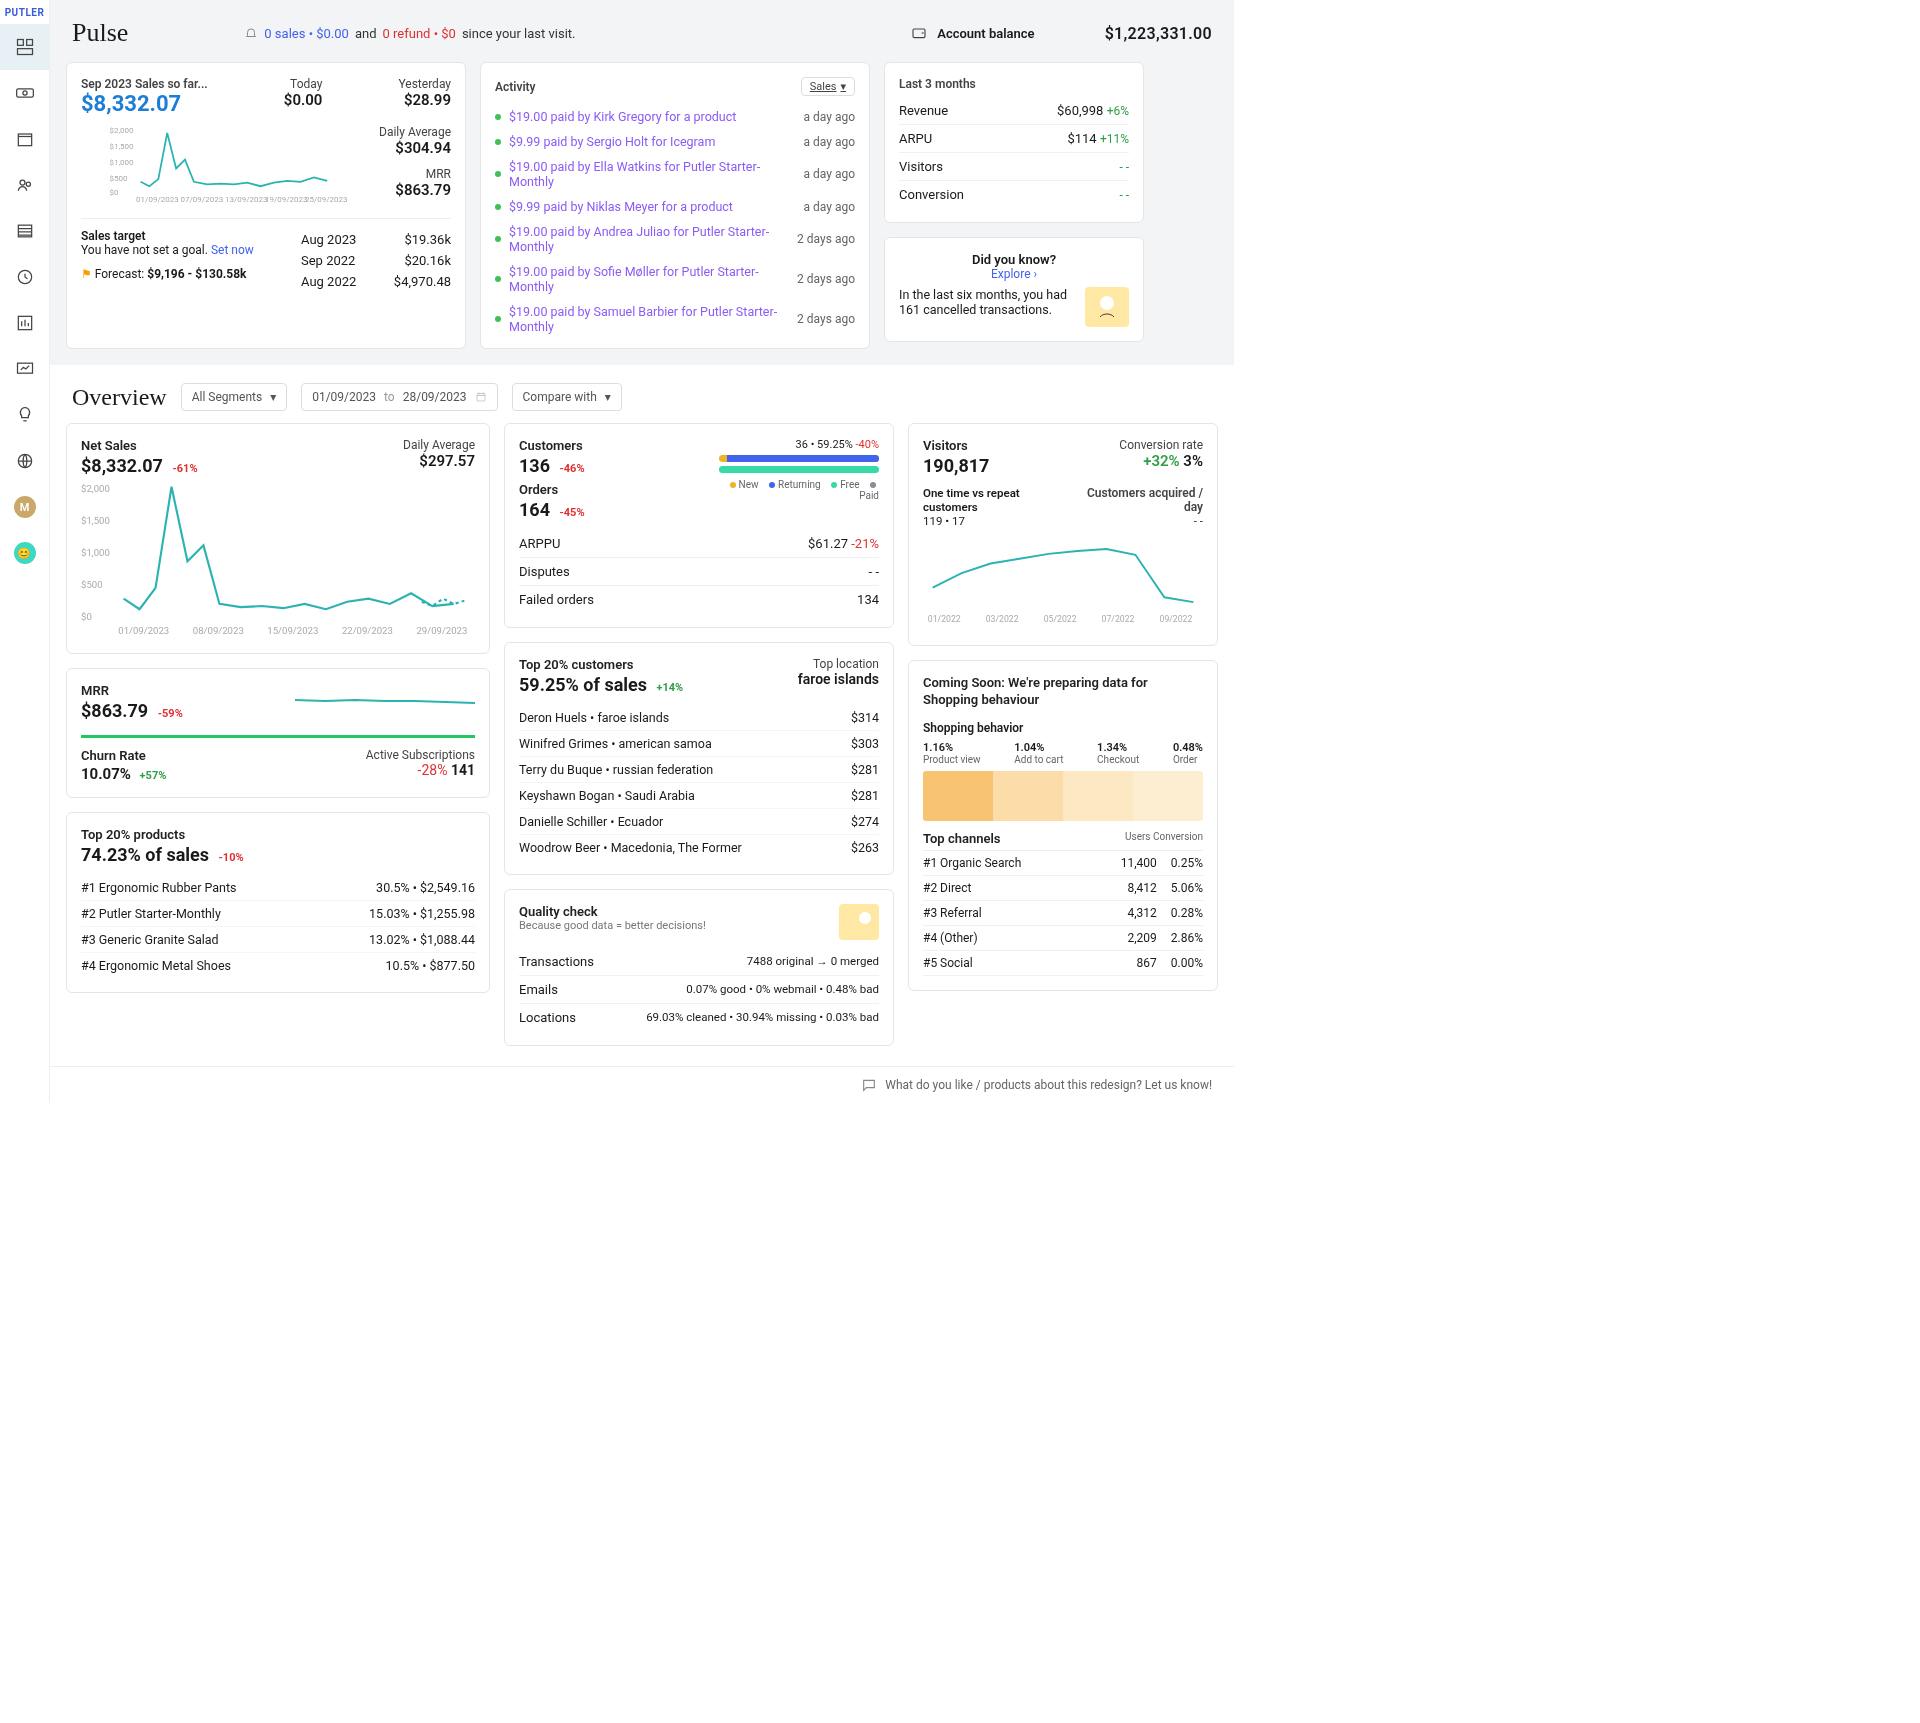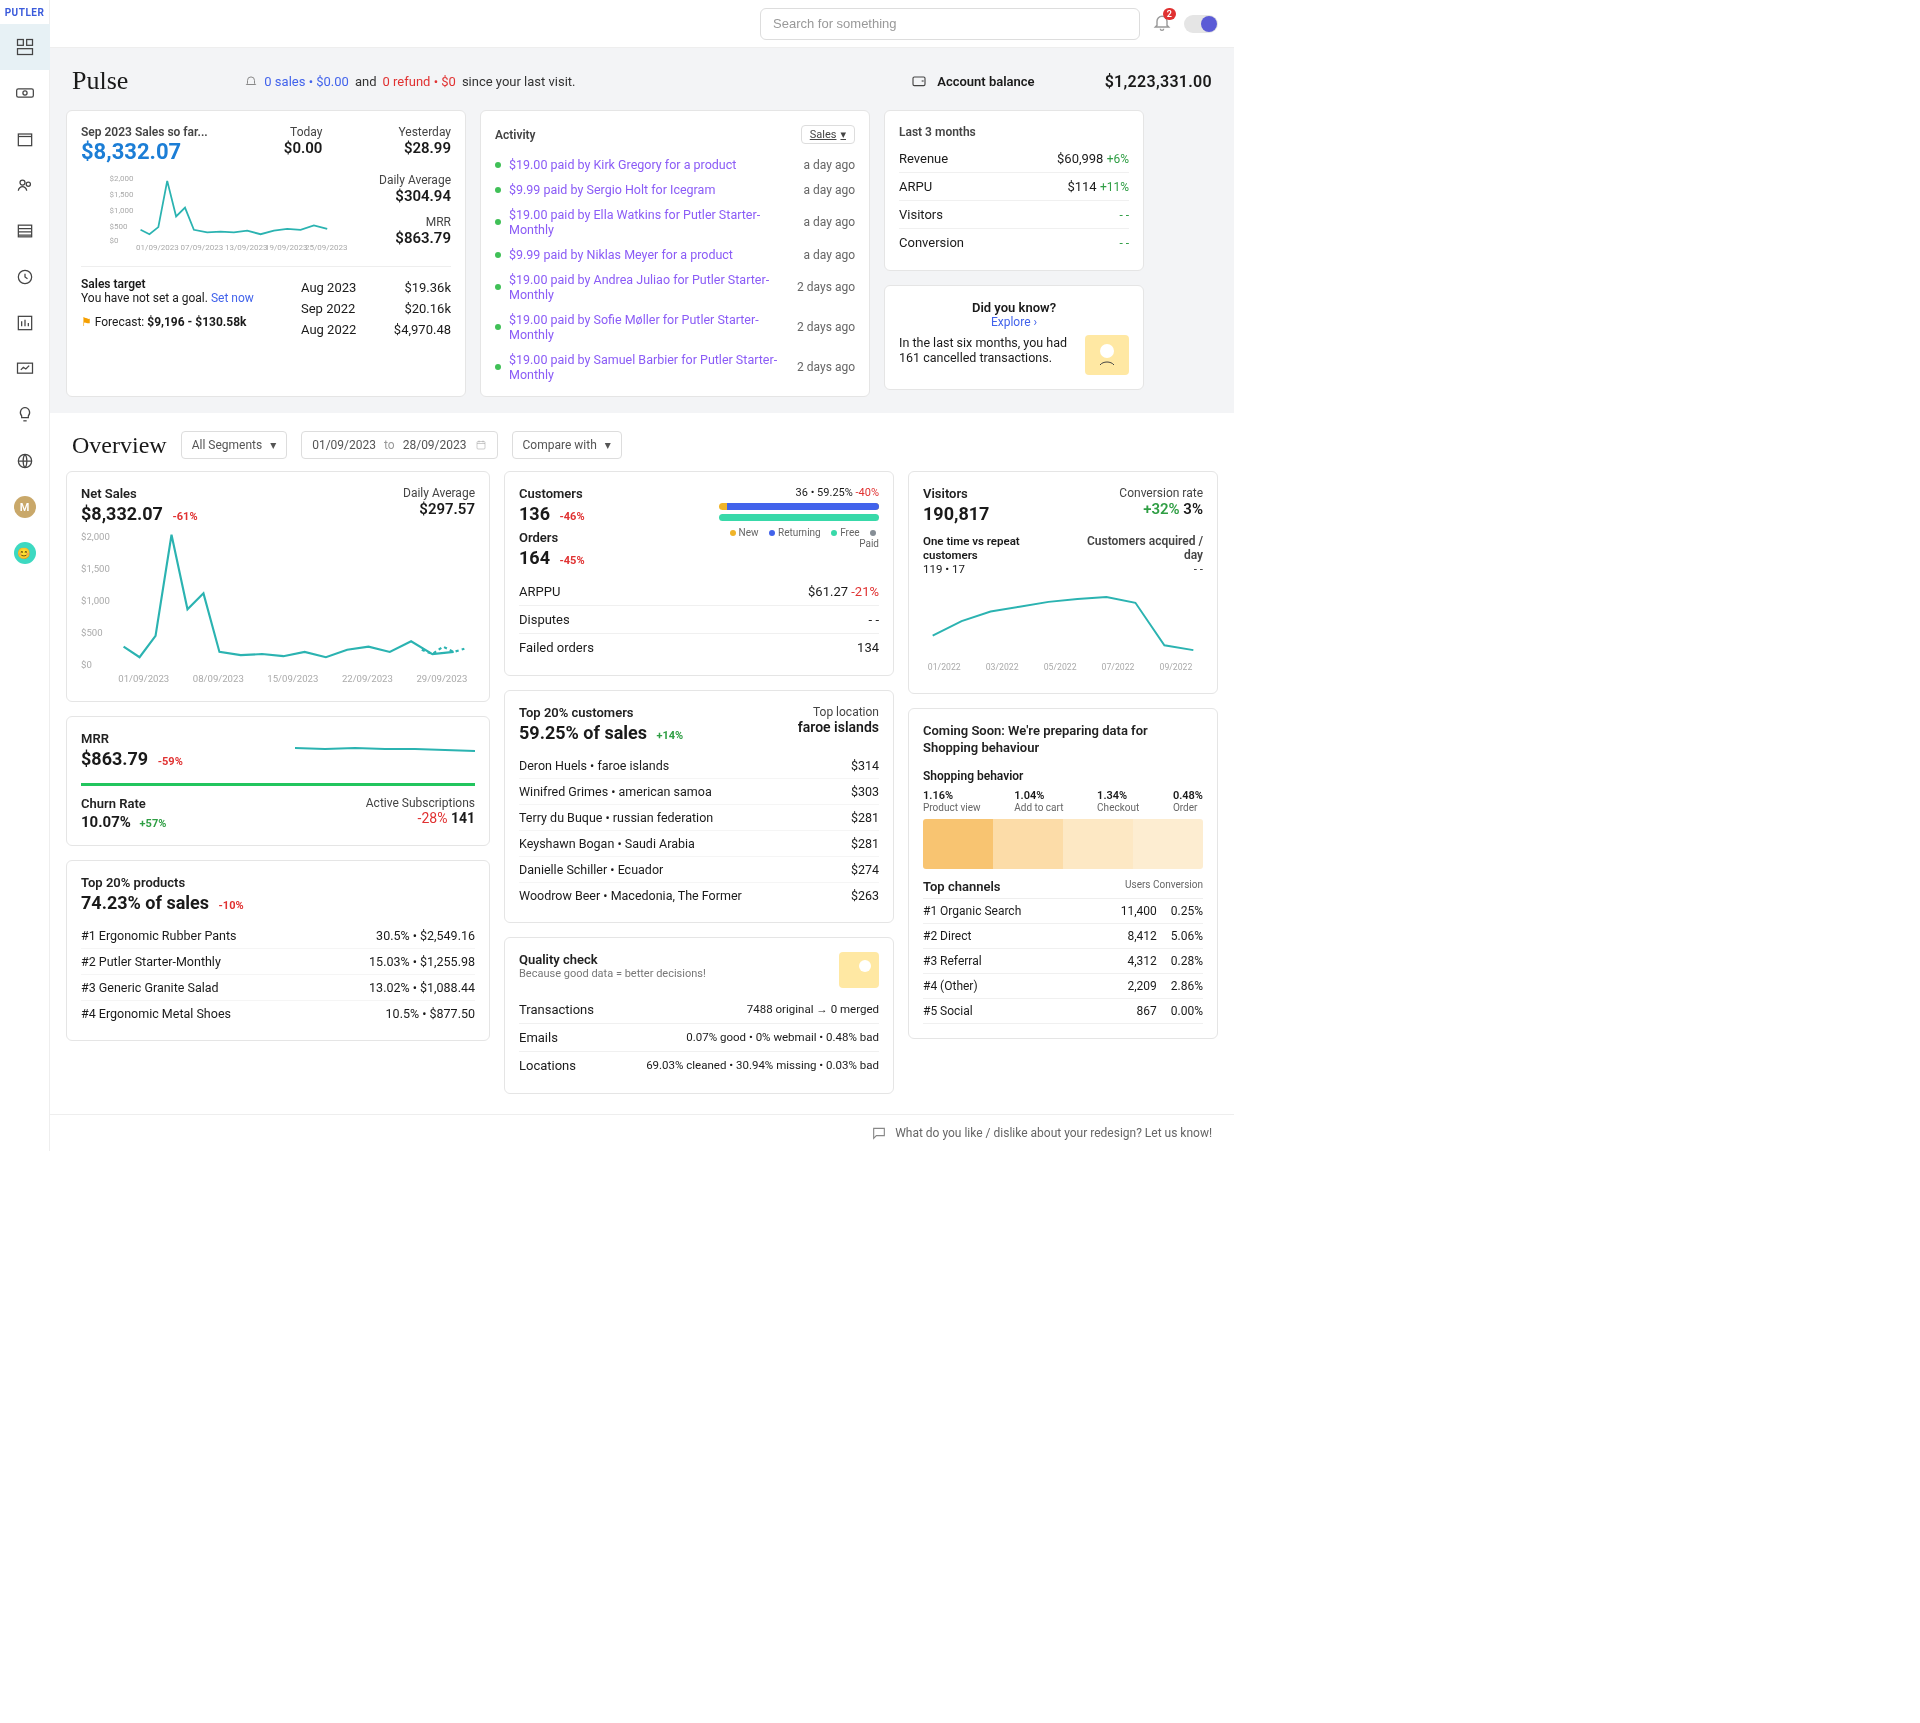--- a/index.html
+++ b/index.html
@@ -145,34 +145,20 @@
       </div>
     <div class="nav-icon">
         <div class="avatar-sm">M</div>
       </div>
     <div class="nav-icon">
         <div class="avatar-sm avatar-te">😊</div>
       </div>
   </div>
 
   <div class="main">
-    <div class="topbar">
-      <div class="spacer"></div>
-      <input class="search" placeholder="Search for something" style="">
-      <div class="bell">
-        <svg width="20" height="20" viewBox="0 0 24 24" fill="none" stroke="#999" stroke-width="1.7">
-            <path d="M18 16v-5a6 6 0 1 0-12 0v5l-2 2h16z"></path>
-            <path d="M10 20a2 2 0 0 0 4 0"></path>
-          </svg>
-        <span class="bell-badge">2</span>
-      </div>
-      <div class="toggle">
-          <div class="toggle-knob"></div>
-        </div>
-    </div>
 
     <div class="pulse-head">
       <div class="pulse-title">Pulse</div>
       <div style="width:80px"></div>
       <div class="pulse-msg">
         <svg width="14" height="14" viewBox="0 0 24 24" fill="none" stroke="#888" stroke-width="1.7">
             <path d="M18 16v-5a6 6 0 1 0-12 0v5l-2 2h16z"></path>
           </svg>
         <span class="blue">0 sales • $0.00</span>
         <span>and</span>
@@ -636,16 +622,16 @@
               </div>
             </div>
         </div>
       </div>
     </div>
 
     <div class="feedback">
       <svg width="16" height="16" viewBox="0 0 24 24" stroke="#888" fill="none" stroke-width="1.7">
           <path d="M4 5h16v11H8l-4 4z"></path>
         </svg>
-      <span>What do you like / dislike about your redesign? Let us know!</span>
+      <span>What do you like / products about this redesign? Let us know!</span>
     </div>
   </div>
 </div>
 
 </body></html>

